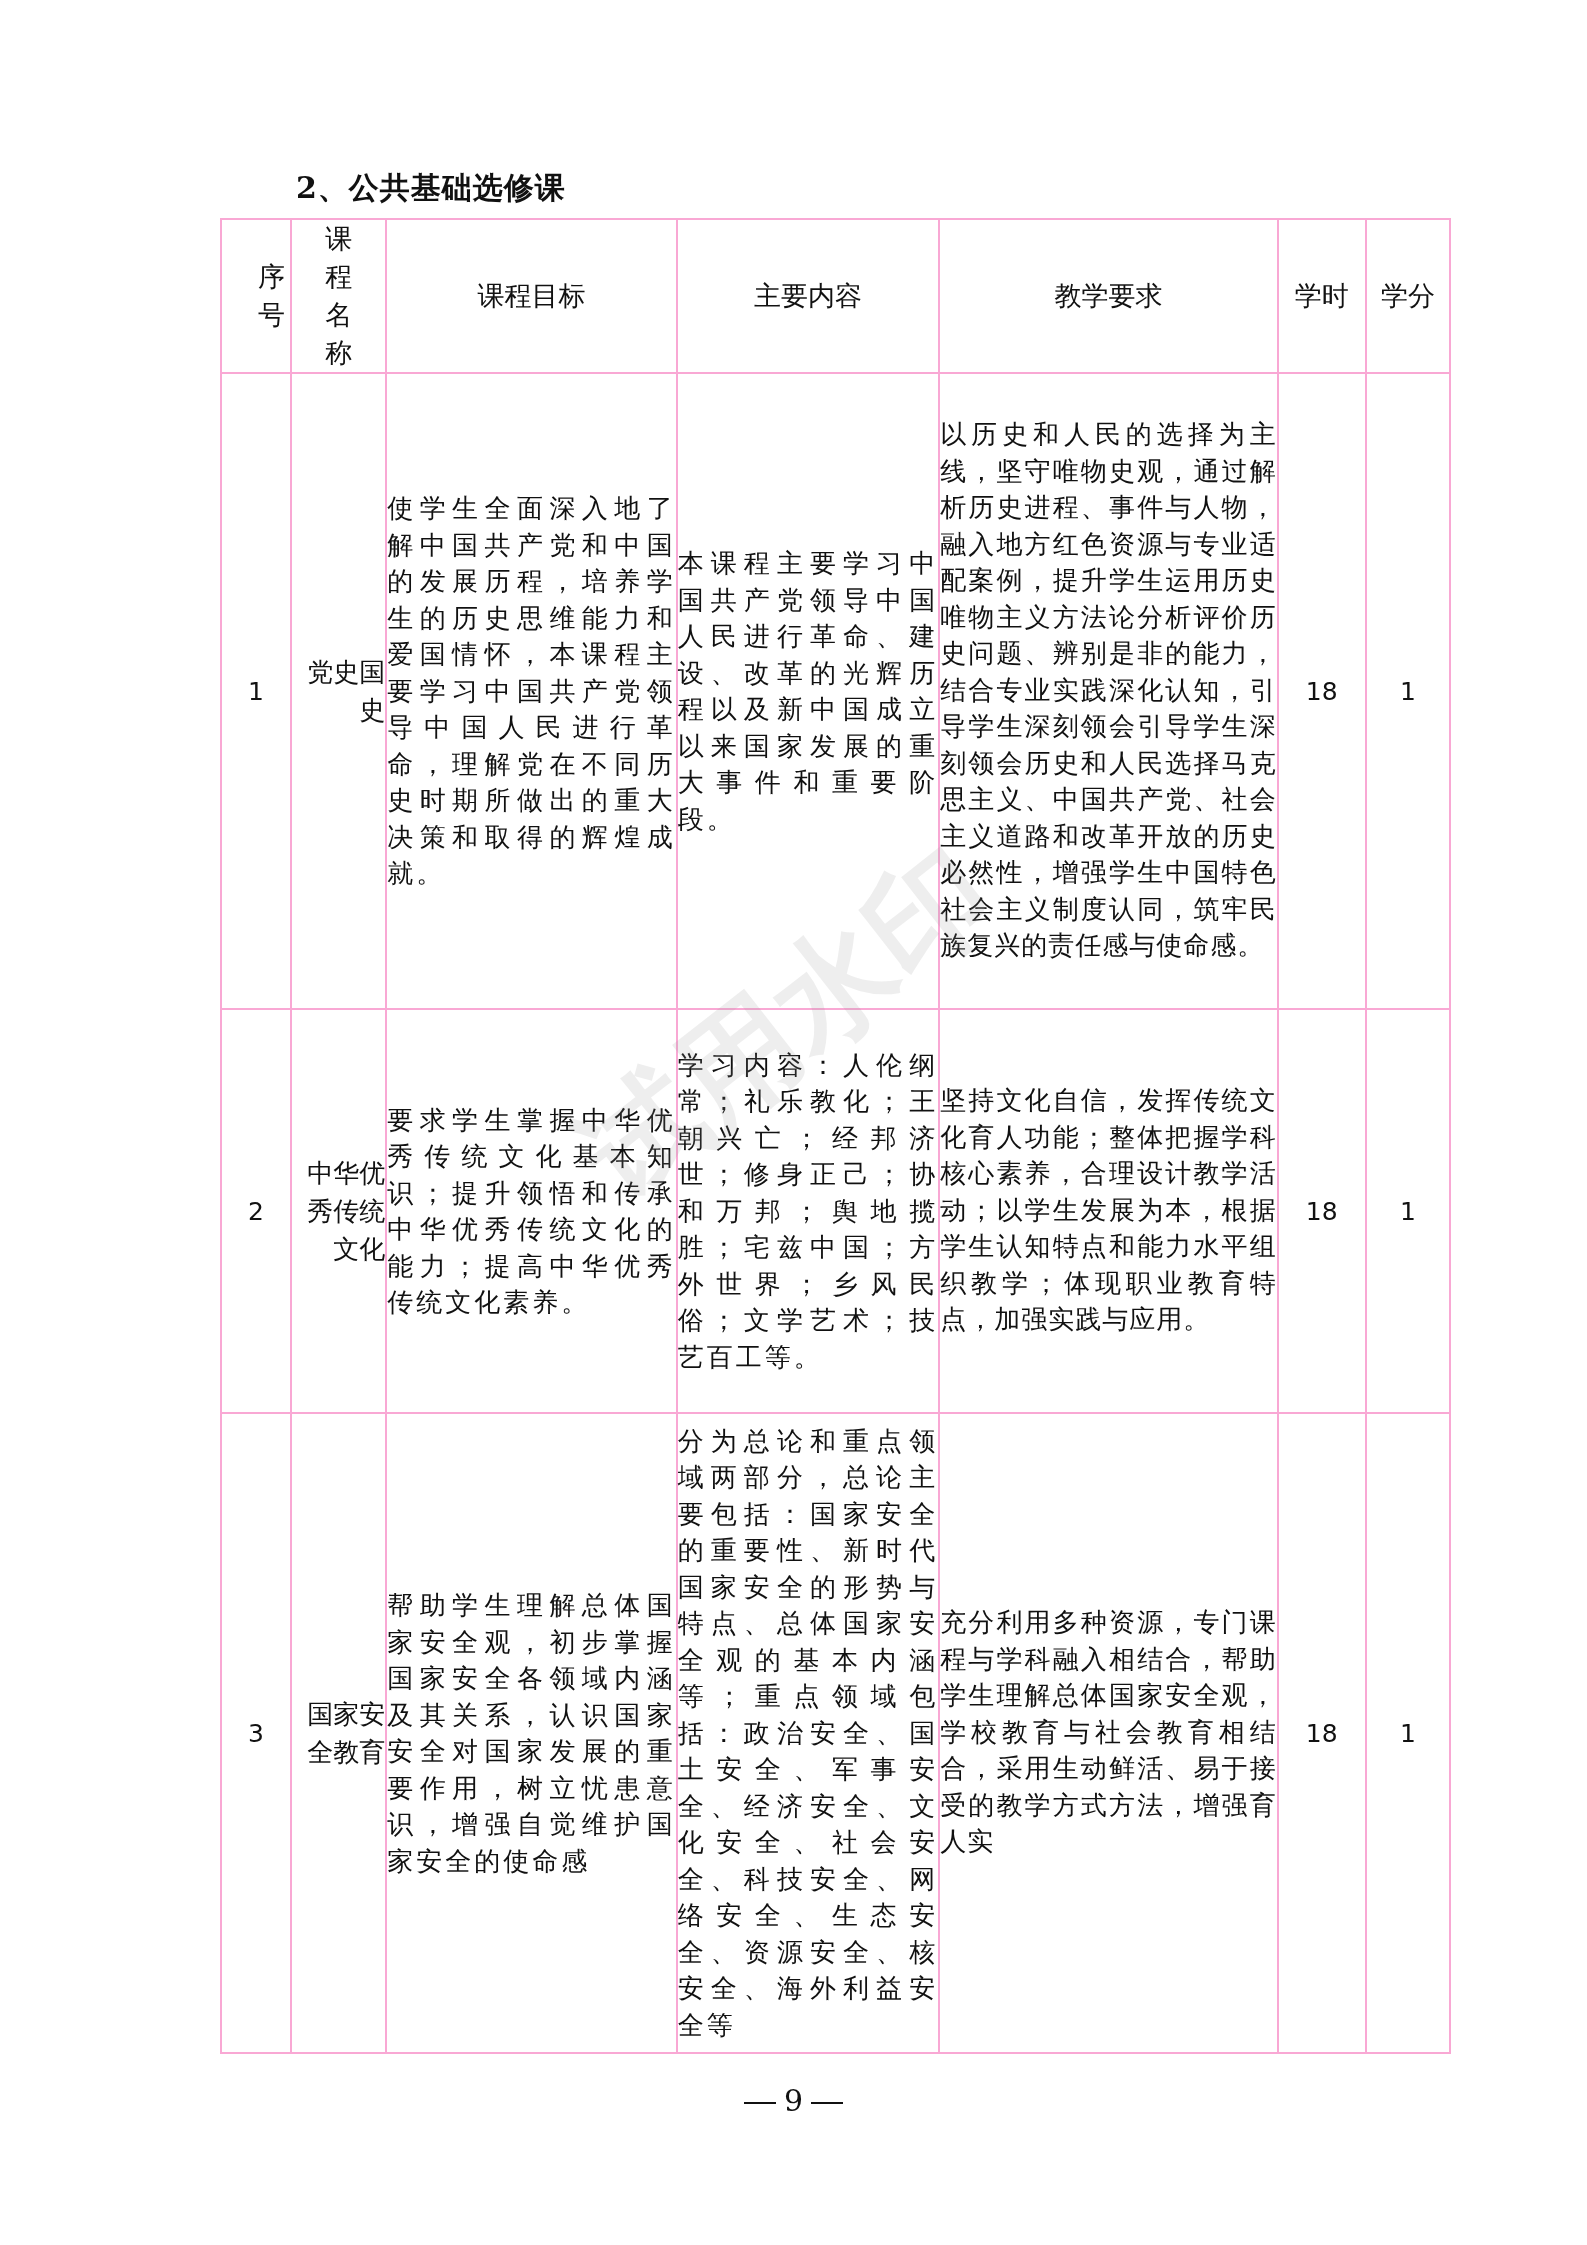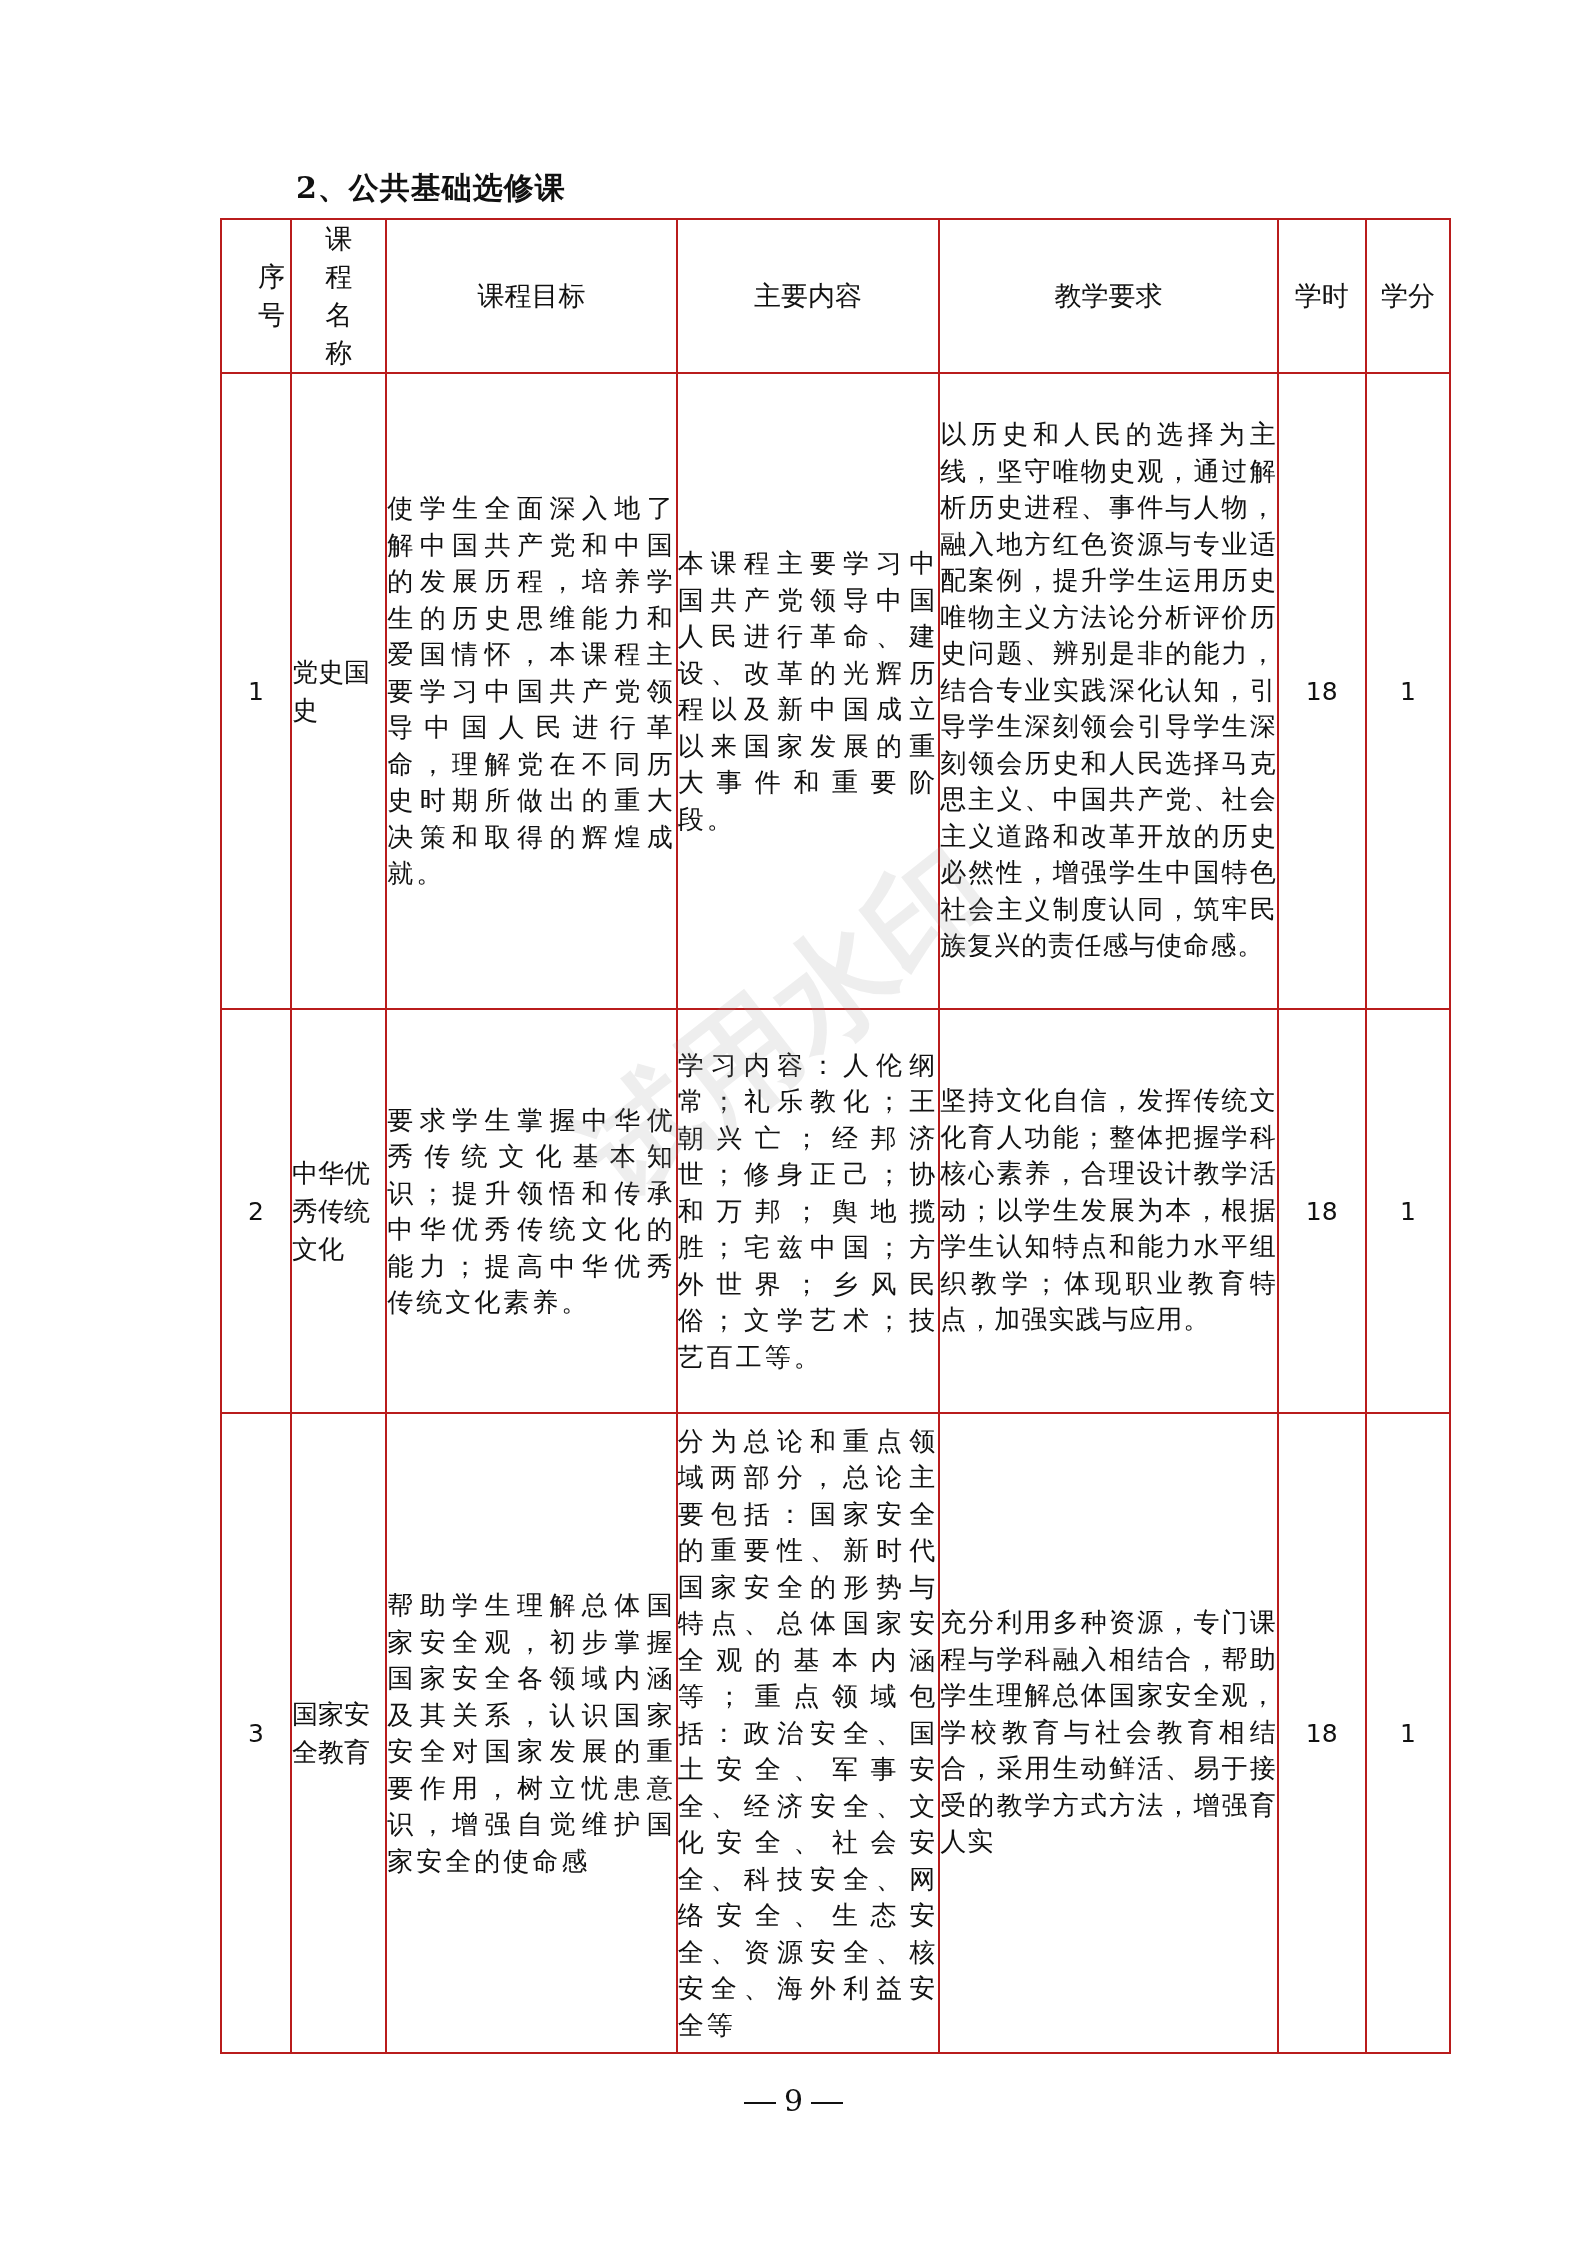--- a/index.html
+++ b/index.html
@@ -10,39 +10,39 @@
   .section-title {
     position: absolute; left: 296px; top: 168px;
     font-size: 30px; font-weight: bold; letter-spacing: 1px;
     font-family: "DejaVu Serif", "Liberation Serif", serif;
   }
   table.course {
     position: absolute; left: 220px; top: 218px;
     width: 1231px; border-collapse: collapse; table-layout: fixed;
   }
   table.course td, table.course th {
-    border: 2px solid #b91c1c; vertical-align: middle; padding: 0;
+    border: 2px solid #f9a8d4; vertical-align: middle; padding: 0;
   }
   table.course th {
     font-weight: normal; font-size: 27px; height: 96px; text-align: center;
     line-height: 38px;
   }
   .col-no { width: 70px; }
   .col-name { width: 95px; }
   .col-goal { width: 290px; }
   .col-content { width: 262px; }
   .col-req { width: 338px; }
   .col-hours { width: 88px; }
   .col-credit { width: 84px; }
   td.num {
     text-align: center; font-family: "DejaVu Sans", "Liberation Sans", sans-serif;
     font-size: 25px;
   }
   td.name {
-    text-align: left; font-size: 26px; line-height: 38px; padding: 0 18px;
+    text-align: right; font-size: 26px; line-height: 38px; padding: 0 18px;
     font-family: "DejaVu Sans", "Liberation Sans", sans-serif;
   }
   td.text {
     font-size: 26px; line-height: 36.5px; padding: 0 14px;
     text-align: justify; text-align-last: left; letter-spacing: 3px;
     font-family: "DejaVu Sans", "Liberation Sans", sans-serif;
     word-break: break-all;
   }
   td.req { letter-spacing: 1px; padding: 0 12px; font-family: Liberation Serif, serif; }
   tr.r1 td { height: 634px; }

